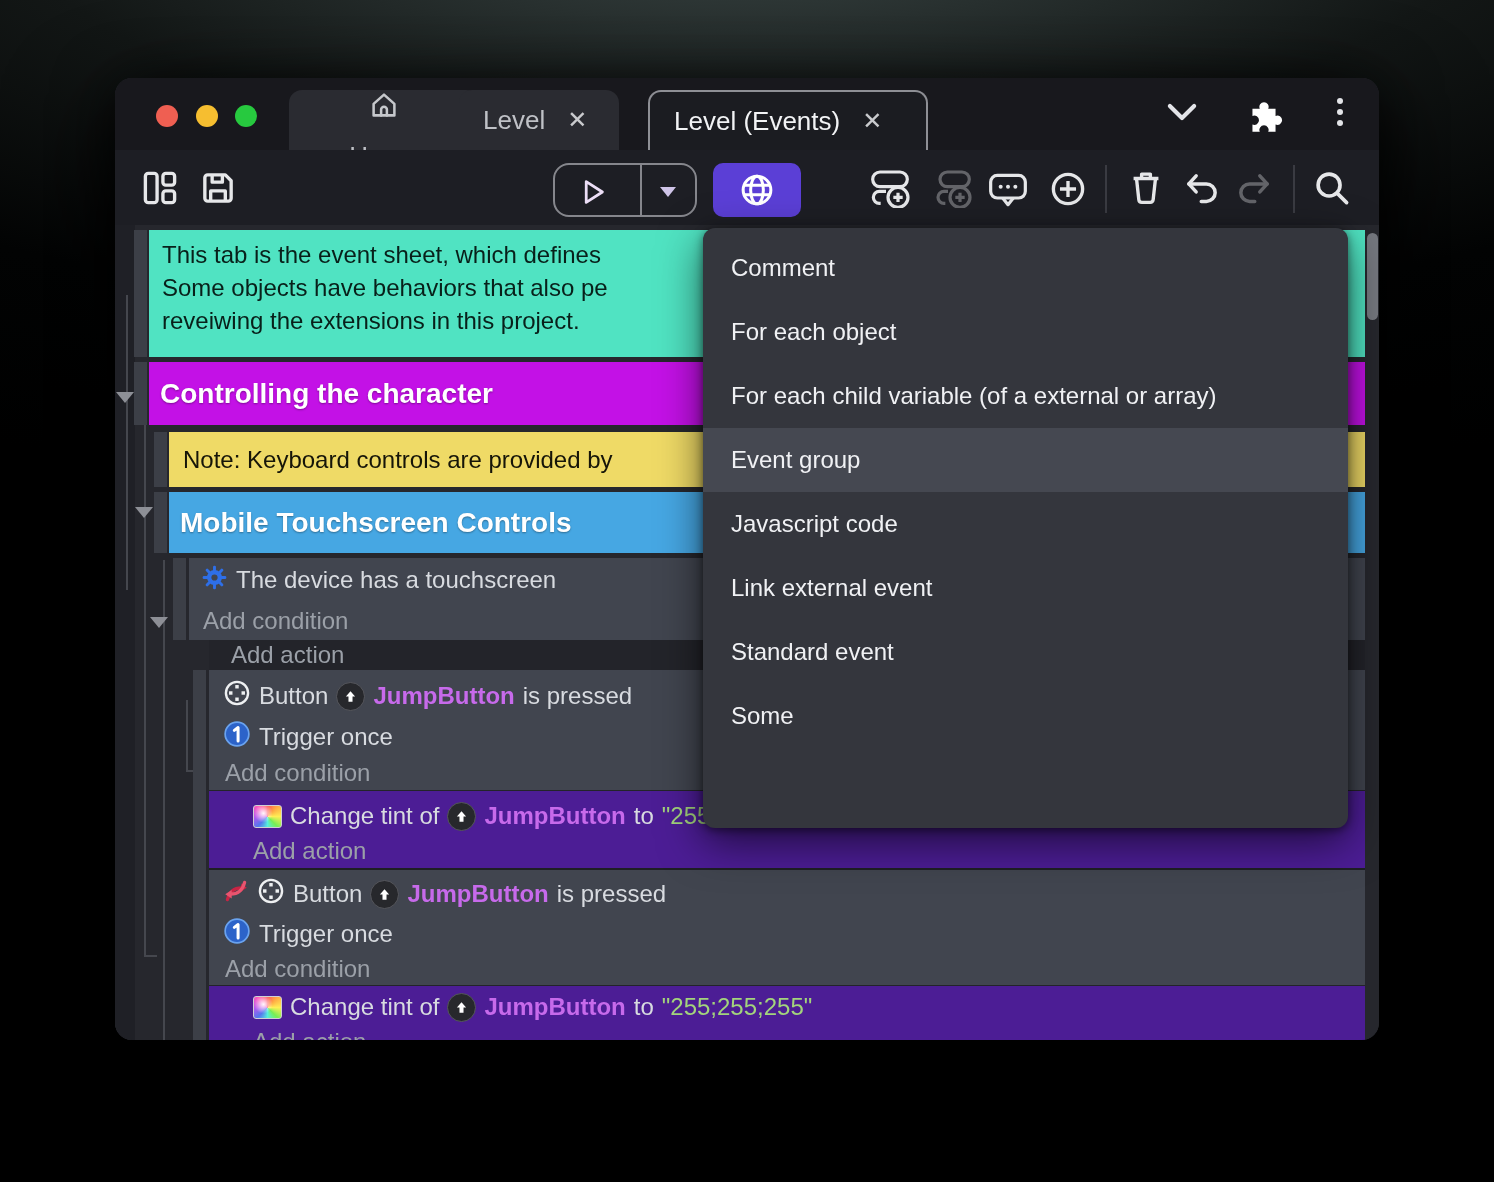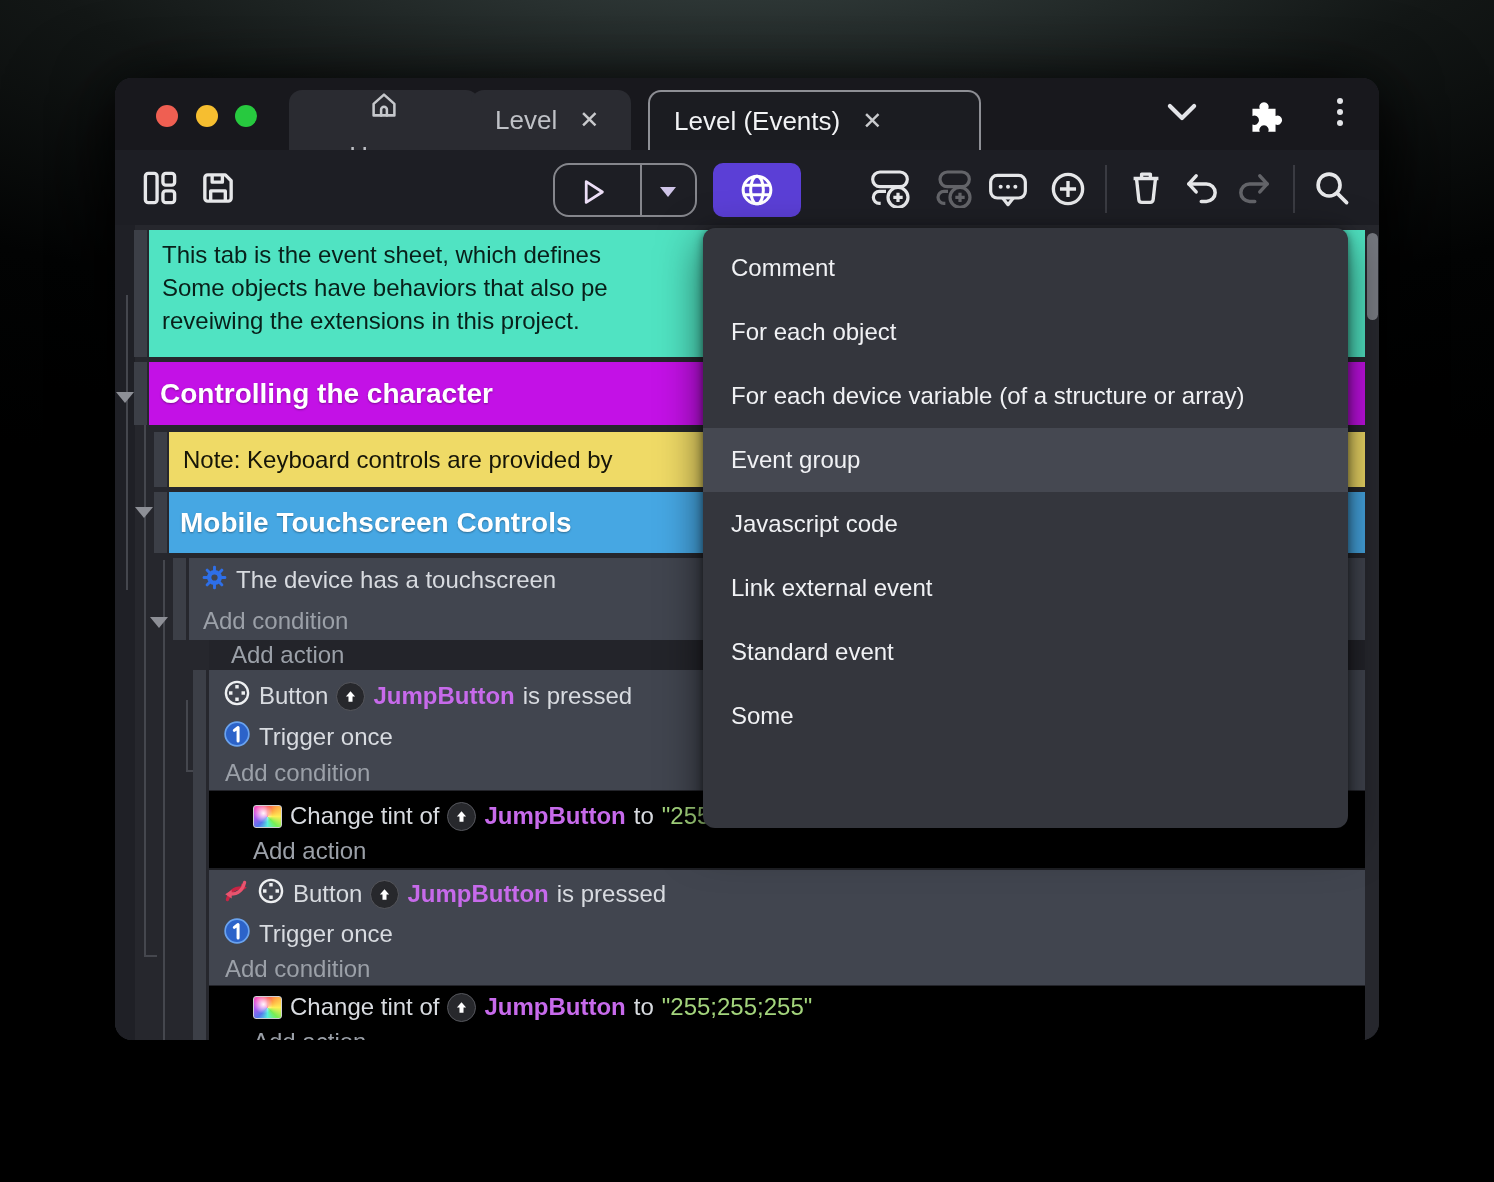--- a/index.html
+++ b/index.html
@@ -31,21 +31,21 @@
   .gline{position:absolute;background:#45474e;width:1.5px;}
   .gtick{position:absolute;background:#45474e;height:1.5px;}
   .tri{position:absolute;width:0;height:0;border-left:9px solid transparent;border-right:9px solid transparent;border-top:11px solid #8d8f96;}
   .strip{position:absolute;width:13px;background:#3c3f47;}
   .blk{position:absolute;box-sizing:border-box;}
   .blk .txt{white-space:nowrap;}
   .comment{background:#50e3c2;color:#08201a;font-size:24px;line-height:33px;padding:8px 0 0 13px;}
   .group-h{color:#fff;font-size:28px;font-weight:bold;display:flex;align-items:center;padding-left:11px;text-shadow:0 1px 2px rgba(0,0,0,.35);}
   .note{background:#efda66;color:#161508;font-size:24px;display:flex;align-items:center;padding-left:14px;}
   .evt{background:#41454f;}
-  .act{background:#000000;text-align:center;}
+  .act{background:#4c1d95;text-align:center;}
   .addrow{background:#23242a;}
   .row{position:absolute;display:flex;align-items:center;gap:8px;white-space:nowrap;font-size:24px;color:#d8dbe0;}
   .dimtxt{color:#9ba0a8;}
   .objname{color:#c76aeb;font-weight:bold;}
   .strval{color:#a3d47c;}
   .spritechip{width:27px;height:27px;border-radius:50%;background:#27282c;border:1.5px solid #56575d;display:flex;align-items:center;justify-content:center;flex:0 0 auto;}
   .tintchip{width:27px;height:21px;border-radius:3px;border:1.5px solid #cfd0d4;flex:0 0 auto;
     background:radial-gradient(circle at 35% 35%, rgba(255,255,255,.95) 0%, rgba(255,255,255,0) 42%),
       conic-gradient(#f55,#fa4,#fe5,#7e5,#5ed,#57e,#b5e,#f5b,#f55);}
   .scroll{position:absolute;left:1252px;top:8px;width:11px;height:87px;border-radius:6px;background:#75787f;}
@@ -69,26 +69,26 @@
       <div class="tab" style="left:174px;width:190px;flex-direction:column;">
         <span>
           <svg width="30" height="30" viewBox="0 0 26 26" fill="none" stroke="#c6c8cc" stroke-width="2.2" stroke-linejoin="round" stroke-linecap="round">
             <path d="M4 12 L13 4 L22 12 V22 H4 Z"></path>
               <path d="M10.5 22 v-5 a2.5 2.5 0 0 1 5 0 v5"></path>
           </svg>
         </span>
         <span>Home</span>
       </div>
 
-      <div class="tab" style="left:356px;width:160px;">
+      <div class="tab" style="left:344px;width:160px;">
         <span>Level</span>
         <span class="close">✕</span>
       </div>
 
-      <div class="tab active" style="left:533px;width:333px;">
+      <div class="tab active" style="left:533px;width:280px;">
         <span>Level (Events)</span>
         <span class="close">✕</span>
       </div>
 
 
       <span class="tbicon" style="left:1050px;top:22px;">
         <svg width="34" height="24" viewBox="0 0 28 18" fill="none" stroke="#e3e4e8" stroke-width="3.4" stroke-linecap="round" stroke-linejoin="round">
             <path d="M4 4 L14 14 L24 4"></path>
           </svg>
       </span>
@@ -402,21 +402,21 @@
     </div>
 
     <div class="menu">
       <div class="mitem">
           <span>Comment</span>
         </div>
       <div class="mitem">
           <span>For each object</span>
         </div>
       <div class="mitem">
-          <span>For each device variable (of a structure or array)</span>
+          <span>For each child variable (of a external or array)</span>
         </div>
       <div class="mitem hl">
           <span>Event group</span>
         </div>
       <div class="mitem">
           <span>Javascript code</span>
         </div>
       <div class="mitem">
           <span>Link external event</span>
         </div>

